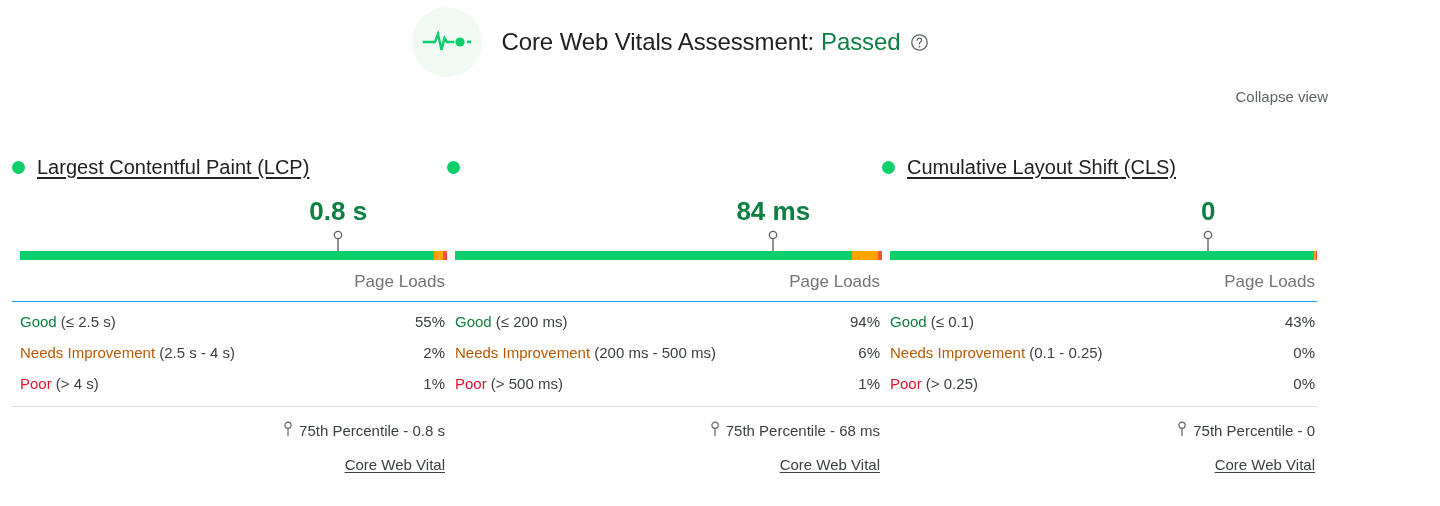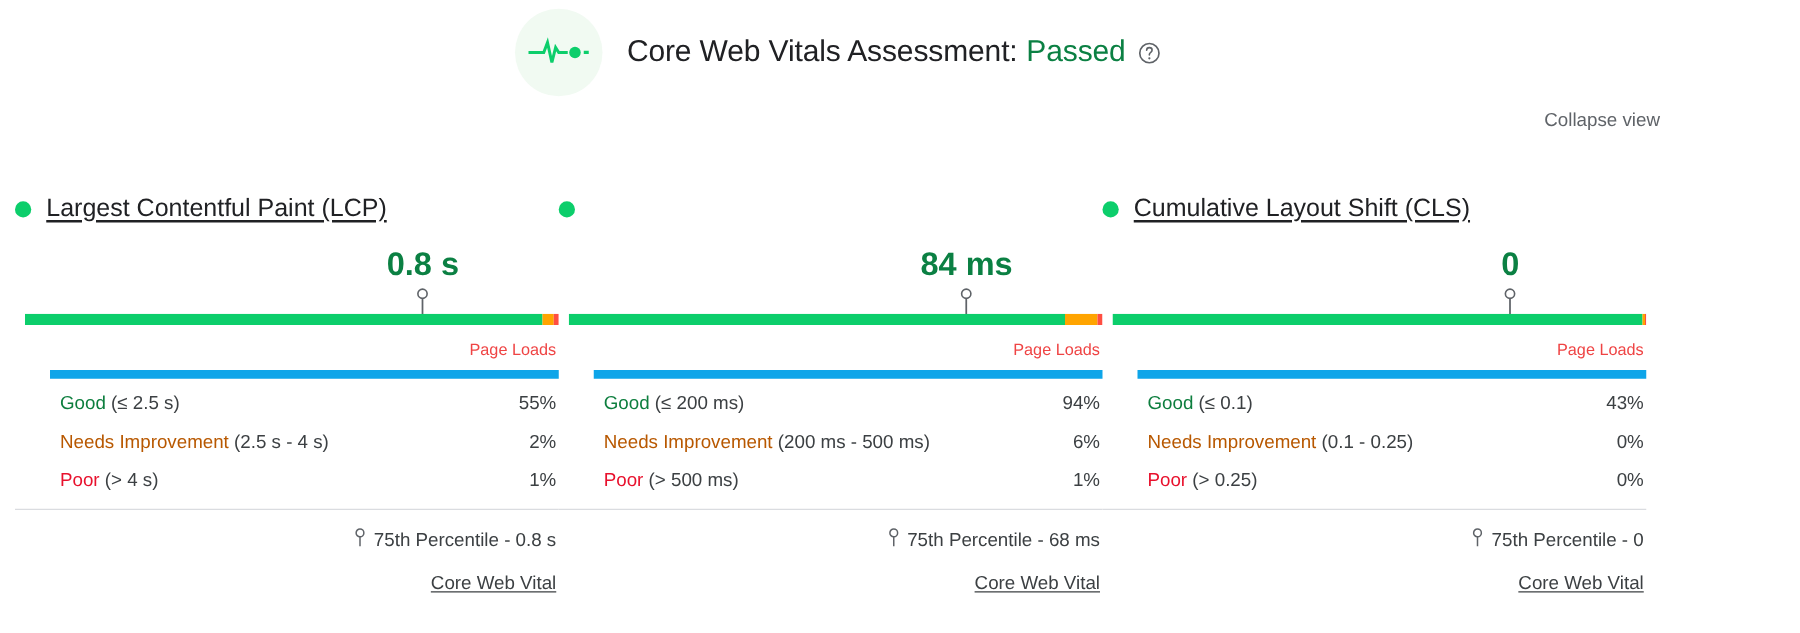--- a/index.html
+++ b/index.html
@@ -115,26 +115,26 @@
   .seg { height: 9px; }
   .seg.good  { background: #0cce6b; }
   .seg.ni    { background: #ffa400; }
   .seg.poor  { background: #ff4e42; }
 
   
   .table { margin-top: 6px; }
   .col-head {
     display: flex;
     justify-content: flex-end;
-    font-size: 13px;
-    color: #ef4444;
+    font-size: 17px;
+    color: #737373;
     padding-bottom: 9px;
     padding-right: 2px;
   }
-  .rows { border-top: 7px solid #0ea5e9; padding-top: 4px; margin-left: 28px; }
+  .rows { border-top: 1px solid #0ea5e9; padding-top: 4px; }
   .row {
     display: flex;
     align-items: baseline;
     justify-content: space-between;
     font-size: 15px;
     color: #3c4043;
     padding: 7px 2px 7px 8px;
   }
   .row .bucket { white-space: nowrap; }
   .row .bucket .label-good { color: #0d7e3e; }

